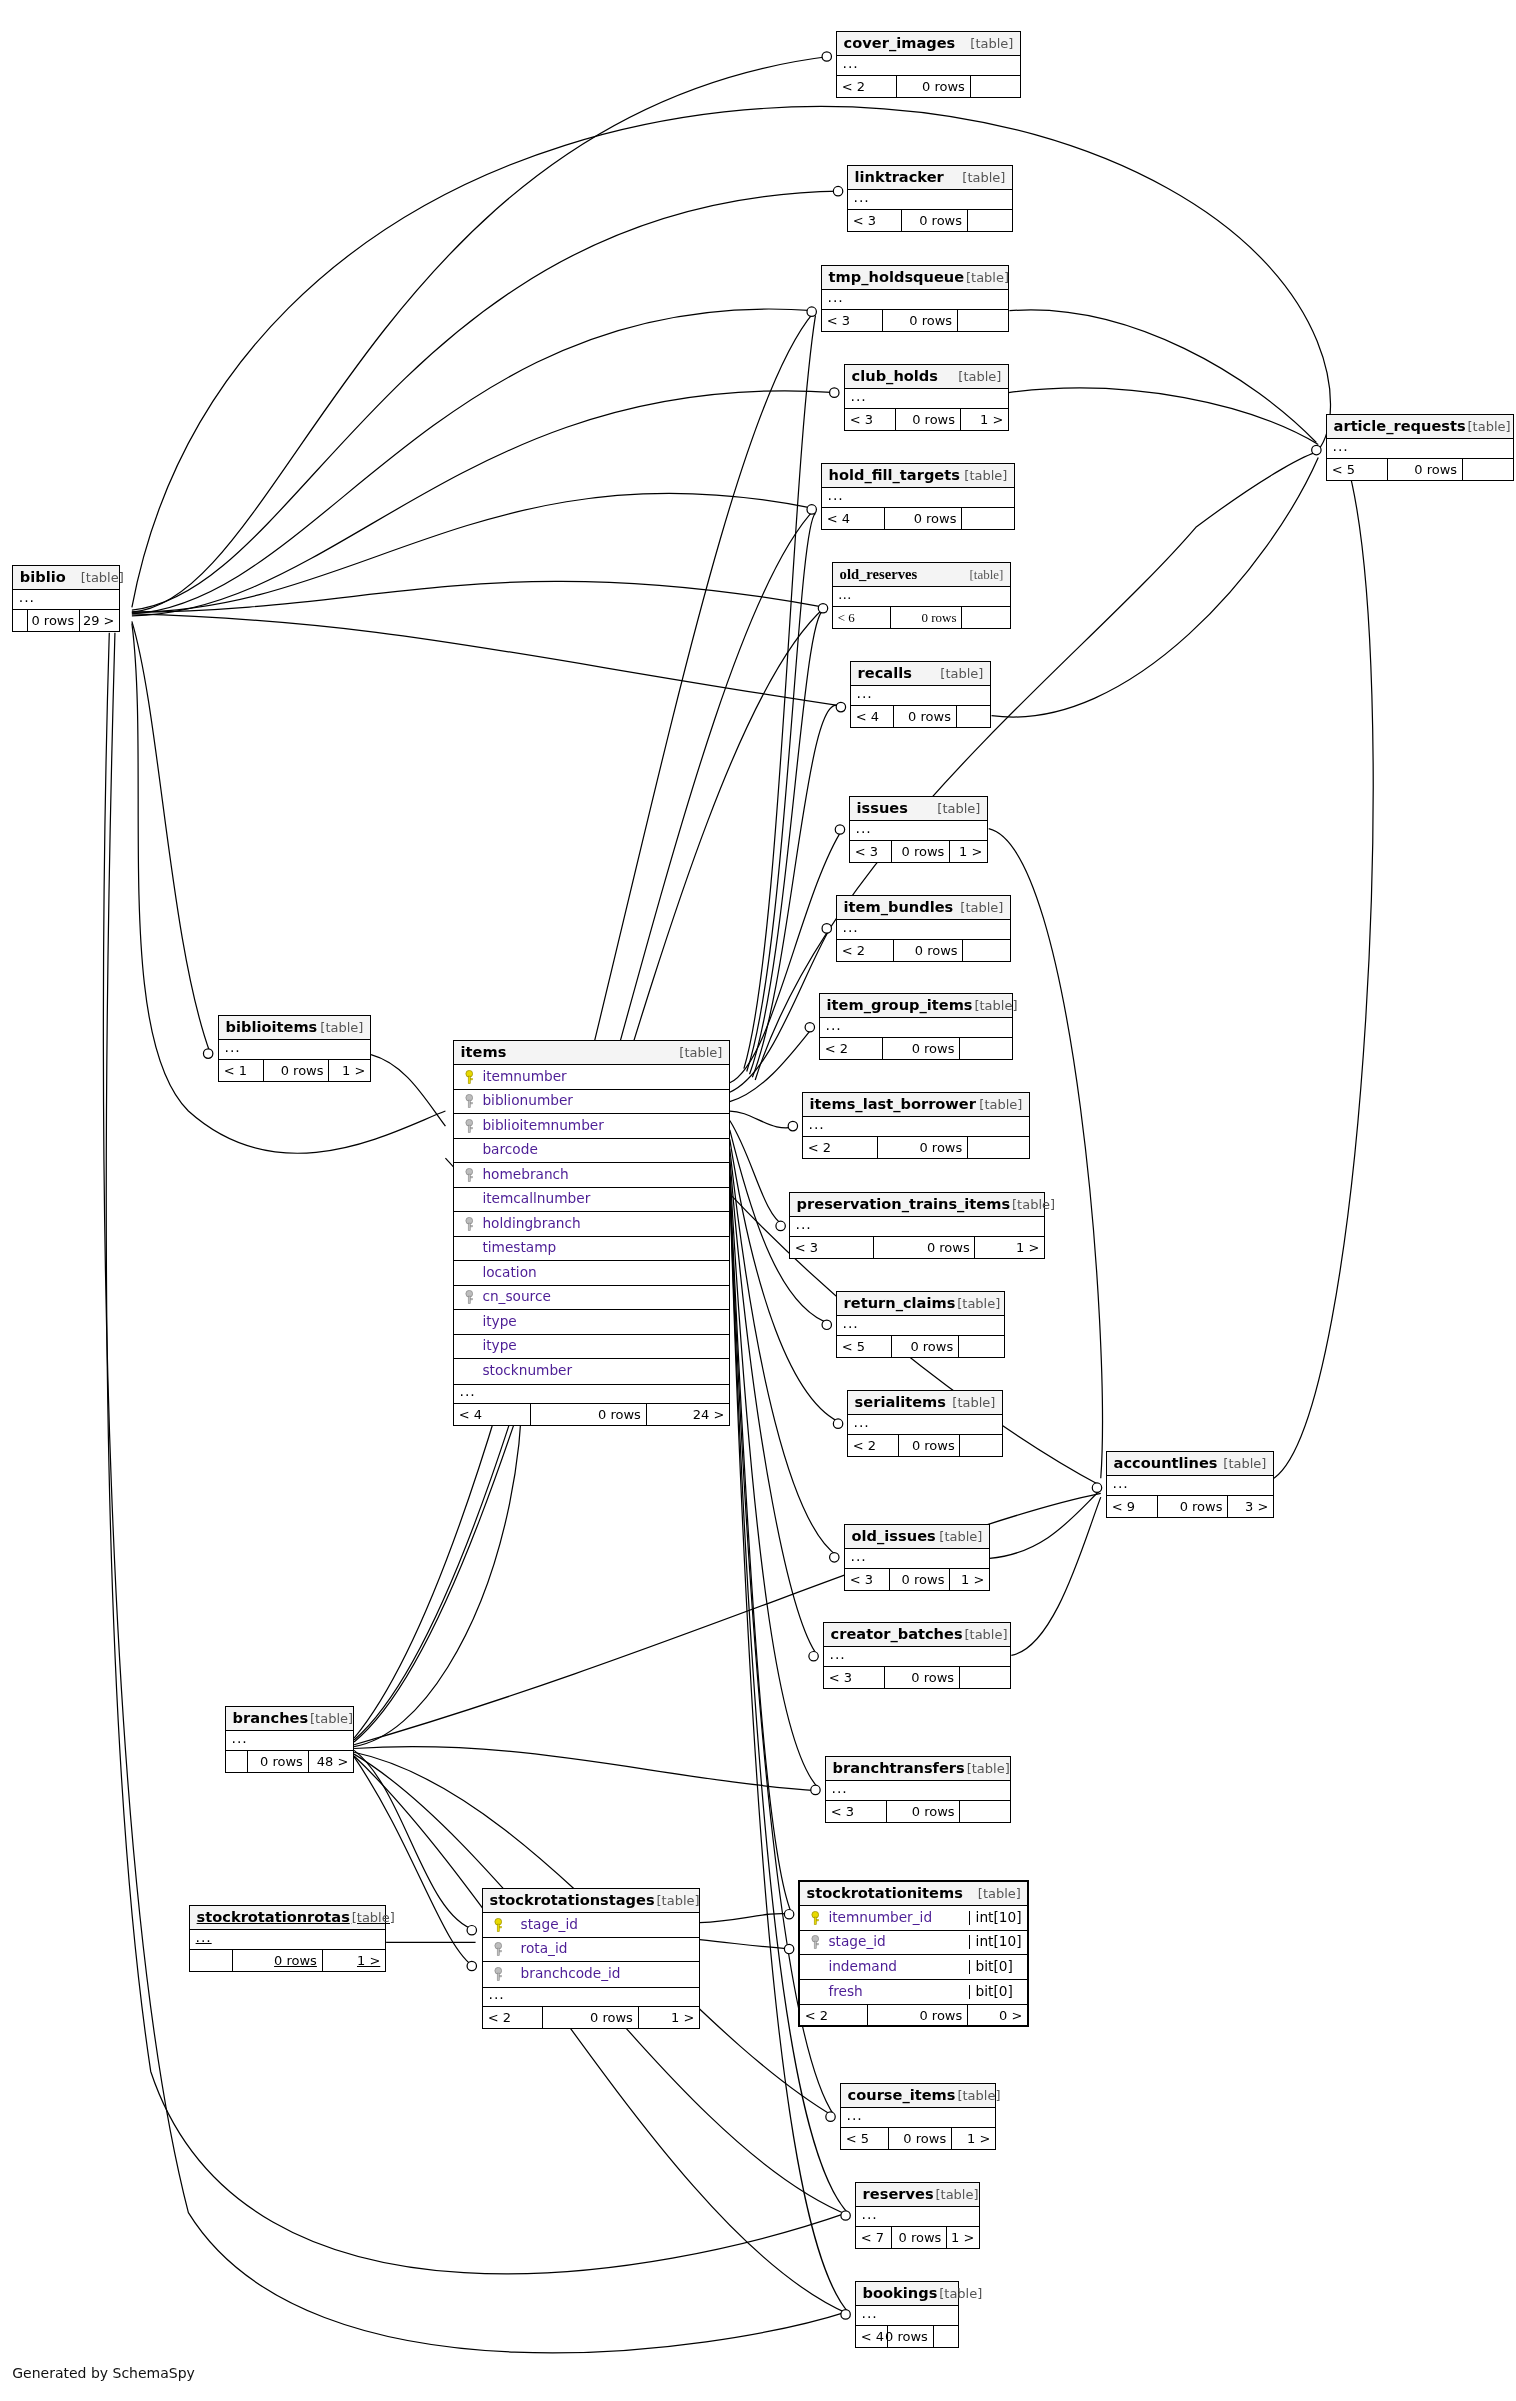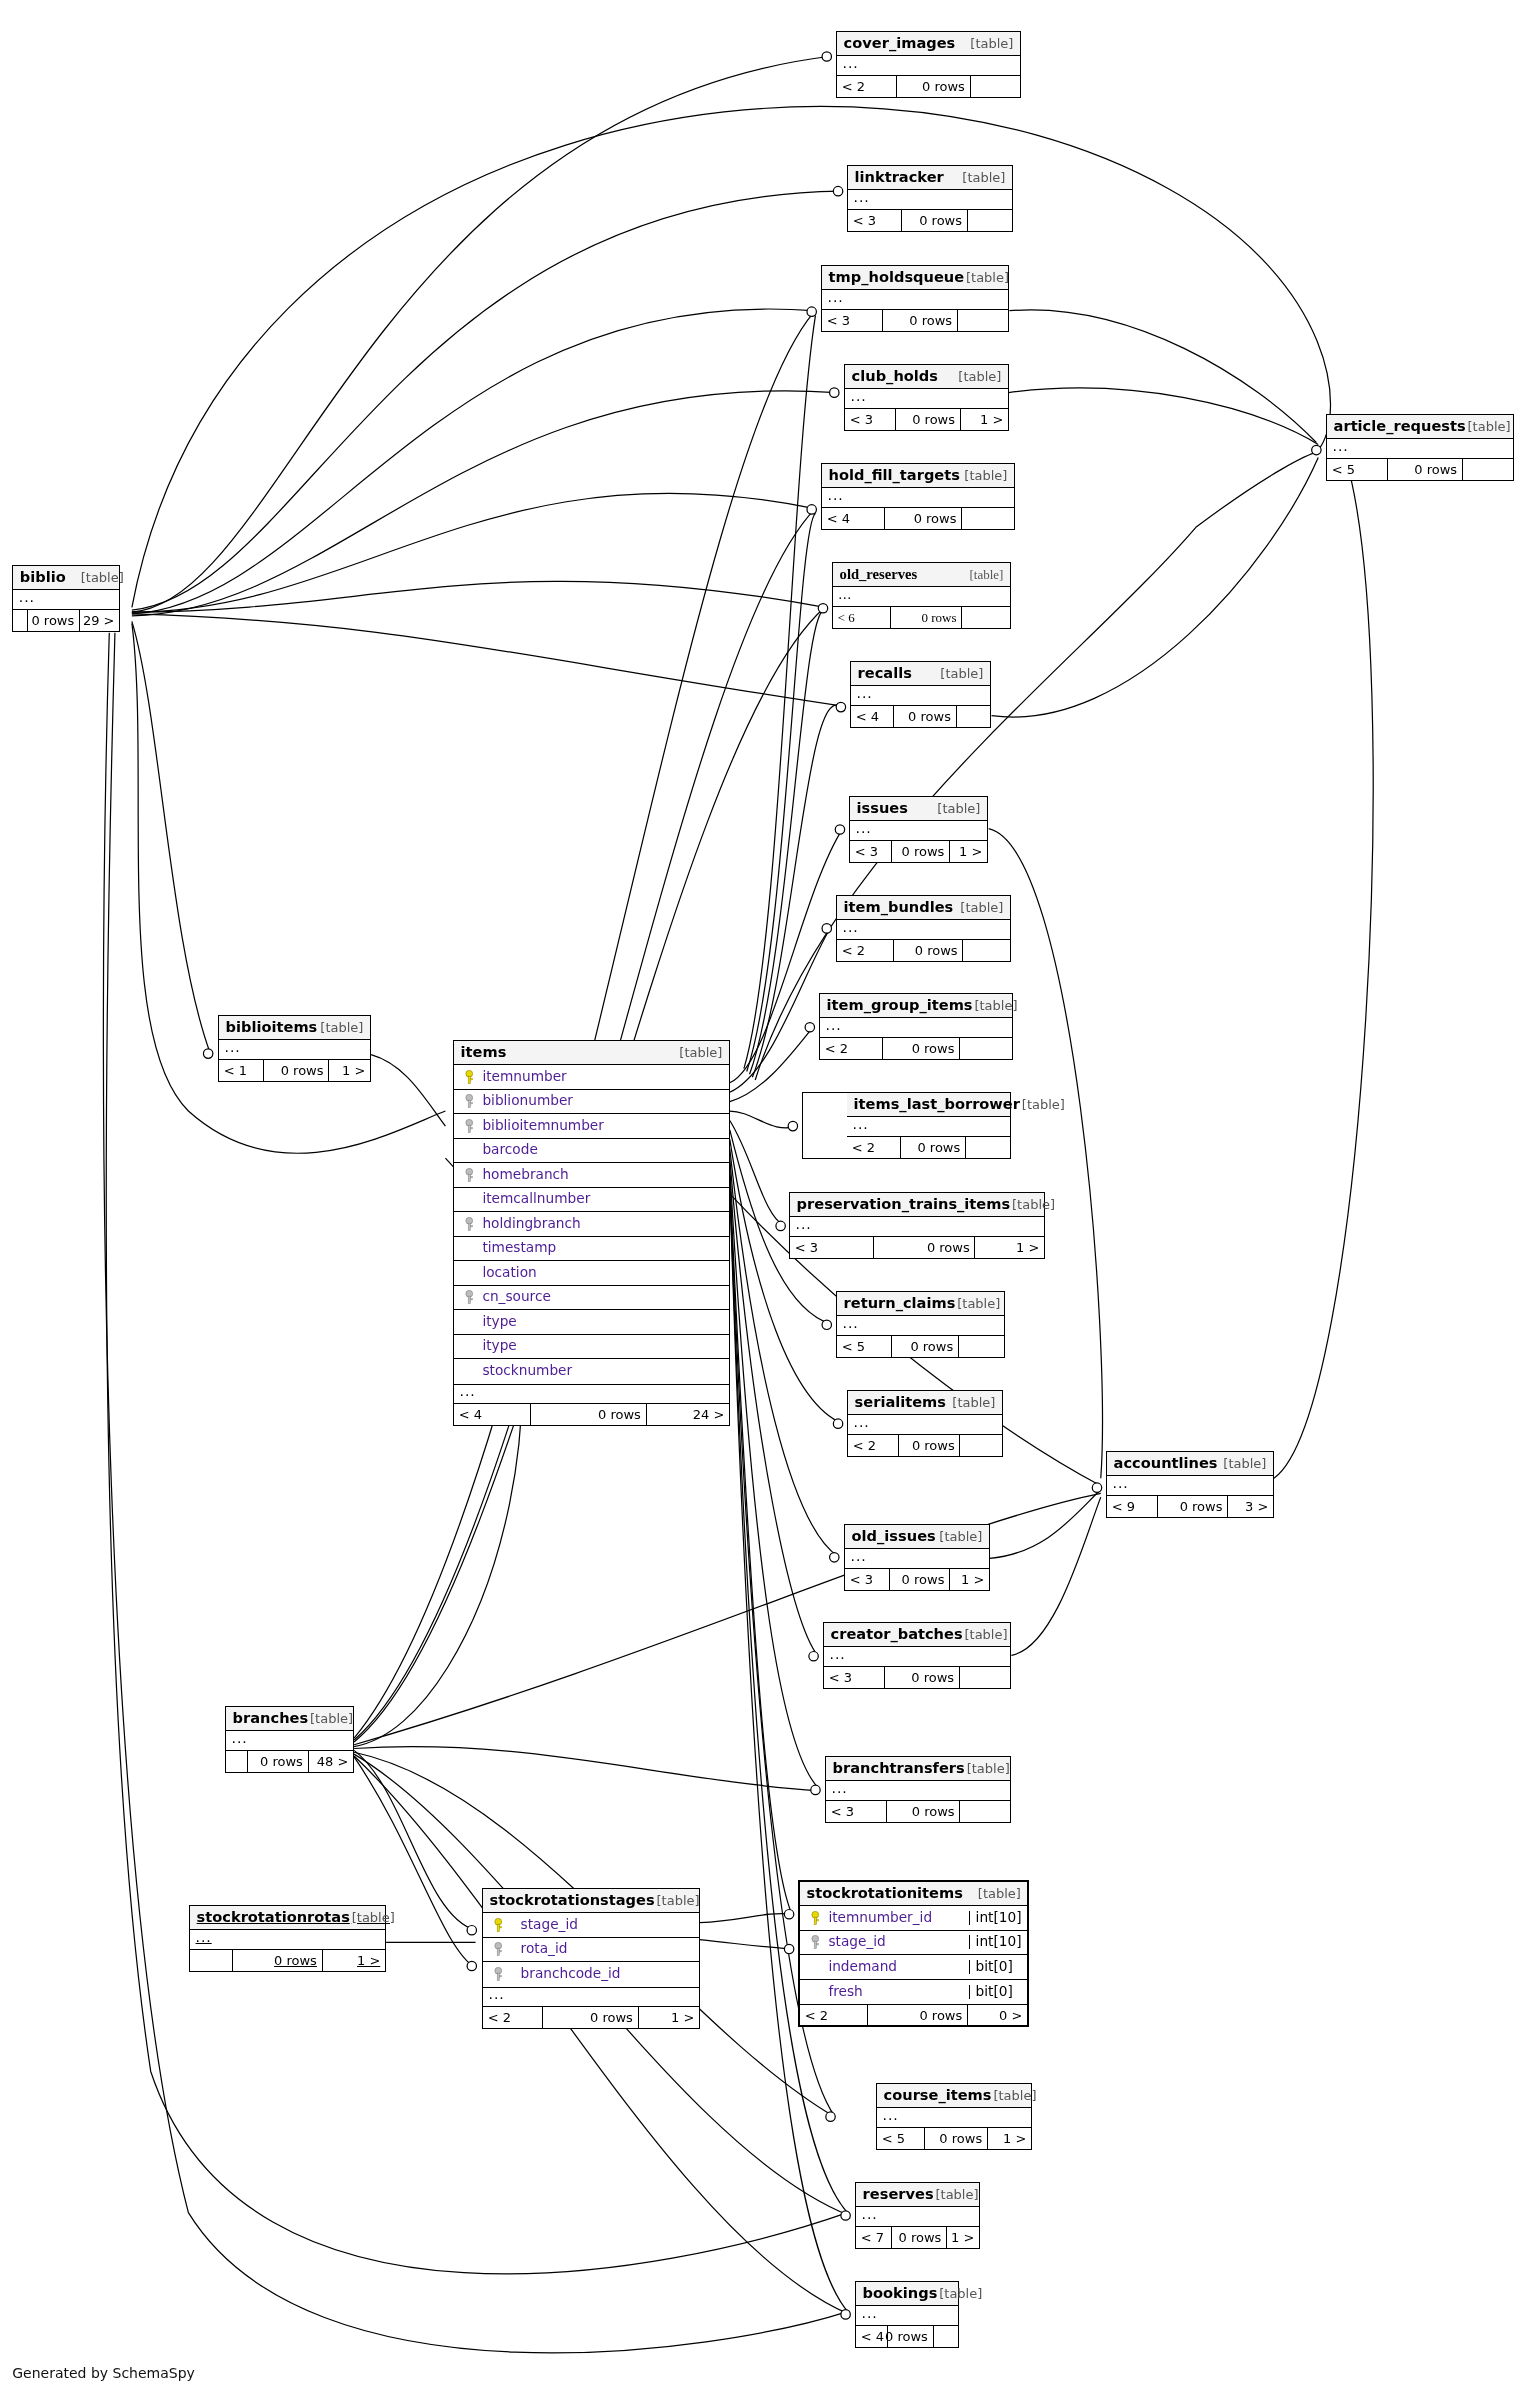--- a/index.html
+++ b/index.html
@@ -365,21 +365,21 @@
       <span class="tag">[table]</span>
     </div>
     <div class="ell noTop">...</div>
     <div class="foot">
       <div class="l" style="width:33%">&lt; 2</div>
       <div class="c" style="width:40%">0 rows</div>
       <div class="r" style="width:27%"></div>
     </div>
   </div>
 
-  <div class="tbl" style="left:802px;top:1092px;width:209px;padding-left:44px;">
+  <div class="tbl" style="left:802px;top:1092px;width:228px;">
     <div class="hdr">
       <span class="nm">items_last_borrower</span>
       <span class="tag">[table]</span>
     </div>
     <div class="ell noTop">...</div>
     <div class="foot">
       <div class="l" style="width:33%">&lt; 2</div>
       <div class="c" style="width:40%">0 rows</div>
       <div class="r" style="width:27%"></div>
     </div>
@@ -456,21 +456,21 @@
       <span class="tag">[table]</span>
     </div>
     <div class="ell noTop">...</div>
     <div class="foot">
       <div class="l" style="width:33%">&lt; 3</div>
       <div class="c" style="width:40%">0 rows</div>
       <div class="r" style="width:27%"></div>
     </div>
   </div>
 
-  <div class="tbl" style="left:840px;top:2083px;width:156px;margin-left:36px;">
+  <div class="tbl" style="left:840px;top:2083px;width:156px;">
     <div class="hdr">
       <span class="nm">course_items</span>
       <span class="tag">[table]</span>
     </div>
     <div class="ell noTop">...</div>
     <div class="foot">
       <div class="l" style="width:31%">&lt; 5</div>
       <div class="c" style="width:41%">0 rows</div>
       <div class="r" style="width:28%">1 &gt;</div>
     </div>

